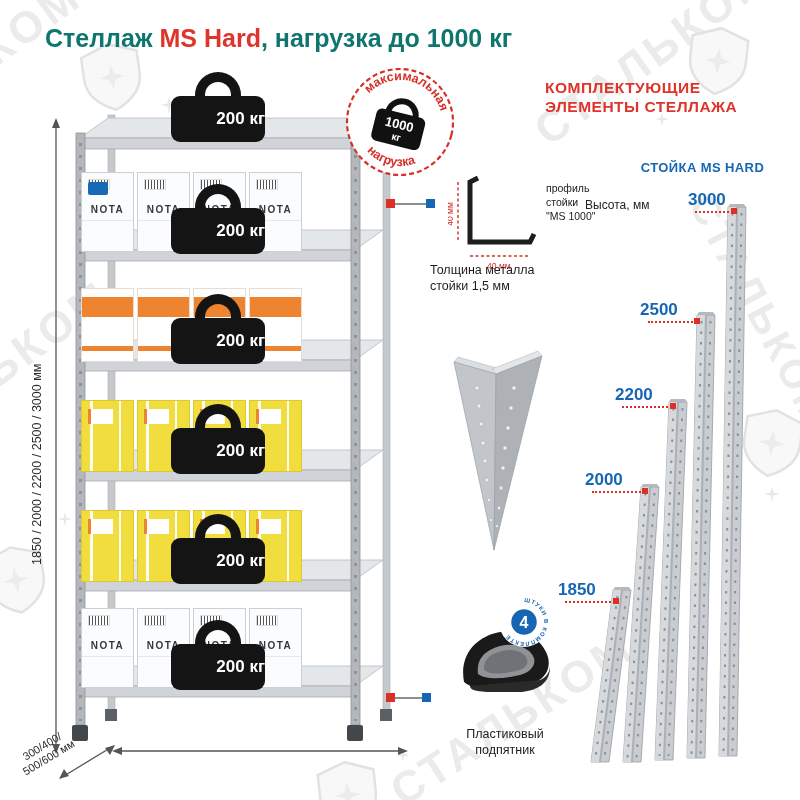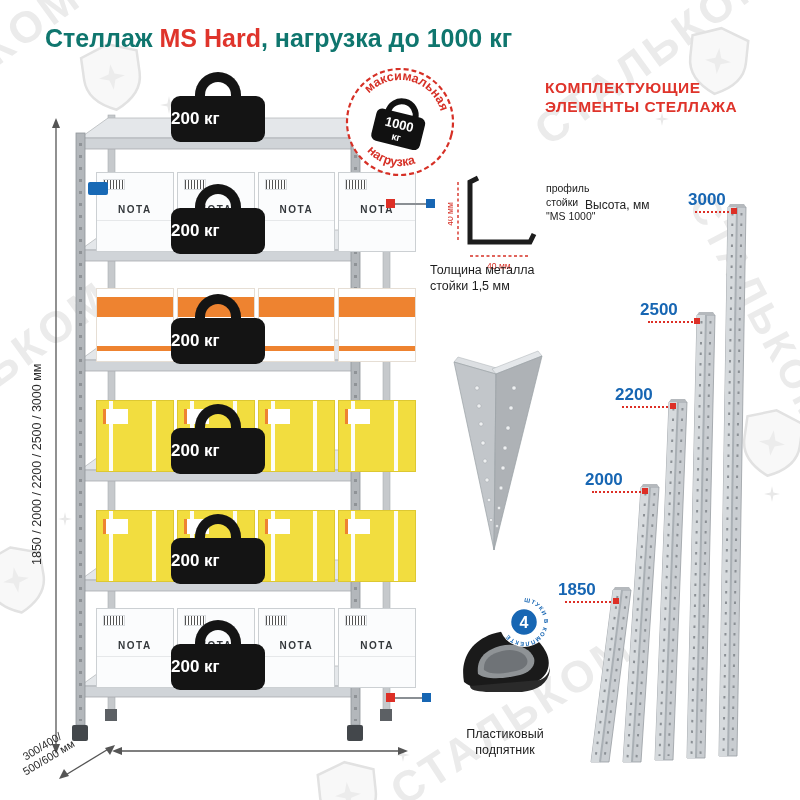--- a/index.html
+++ b/index.html
@@ -12,36 +12,36 @@
   .wm{position:absolute;font-weight:bold;color:#ebebeb;letter-spacing:4px;white-space:nowrap;
       transform-origin:left center;z-index:0;font-size:44px}
   .wm-shield{position:absolute;z-index:0}
   .sparkle{position:absolute;z-index:0}
 
   
   .title{position:absolute;left:45px;top:24px;font-size:25px;font-weight:bold;z-index:3;white-space:nowrap}
   .t-blue{color:#0f766e}.t-red{color:#df342b}
 
   
-  .row{position:absolute;left:96px;width:320px;display:flex;gap:3px;z-index:2}
+  .row{position:absolute;left:81px;width:221px;display:flex;gap:3px;z-index:2}
   .nota{flex:1;background:#fbfcfd;border:1px solid #ccd0d3;position:relative}
   .nota .bc{position:absolute;top:6px;left:6px;width:22px;height:11px;
             background:repeating-linear-gradient(90deg,#555 0 1px,#fff 1px 3px);border:1px solid #dadde0}
   .nota .lbl{position:absolute;top:40%;width:100%;text-align:center;font-weight:bold;font-size:10px;
              letter-spacing:1.5px;color:#34383c}
   .nota::after{content:"";position:absolute;left:0;right:0;top:60%;border-top:1px solid #e6e8ea}
   .obox{flex:1;background:#fff;border:1px solid #e6ded4;position:relative;overflow:hidden}
   .obox::before{content:"";position:absolute;left:0;right:0;top:8px;height:20px;background:#ee8330}
   .obox::after{content:"";position:absolute;left:0;right:0;bottom:10px;height:5px;background:#ee8330}
   .ybox{flex:1;background:#f2dd3f;border:1px solid #ddc832;position:relative;
         background-image:linear-gradient(90deg,transparent 0 16%,#fdfdf8 16% 21%,transparent 21% 72%,#fdfdf8 72% 77%,transparent 77%)}
   .ybox::before{content:"";position:absolute;top:8px;left:6px;width:22px;height:15px;background:#fff;border-left:3px solid #ee8330}
 
   
-  .weight{position:absolute;left:171px;width:94px;text-align:left;z-index:5}
+  .weight{position:absolute;left:171px;width:94px;text-align:right;z-index:5}
   .weight .handle{width:46px;height:24px;margin:0 auto;border:10px solid #141414;border-bottom:none;
                   border-radius:26px 26px 0 0}
   .weight .body{height:46px;background:#141414;border-radius:9px;color:#fff;font-weight:bold;
                 font-size:17px;line-height:46px}
 
   
   .mline{position:absolute;height:2px;background:#8a8f94;z-index:6}
   .msq-r{position:absolute;width:9px;height:9px;background:#dd2f26;z-index:7}
   .msq-b{position:absolute;width:9px;height:9px;background:#1766b3;z-index:7}
 
@@ -347,20 +347,21 @@
   <svg class="abs" style="left:498px;top:596px;z-index:4" width="52" height="52" viewBox="0 0 52 52">
     <circle cx="26" cy="26" r="25" fill="#ffffff"></circle>
     <path id="badgeCircle" d="M 26,6 A 20,20 0 1 1 25.99,6" fill="none"></path>
     <text font-size="5.8" font-weight="bold" fill="#1766b3" letter-spacing="1"><textPath href="#badgeCircle">ШТУКИ В КОМПЛЕКТЕ</textPath></text>
     <circle cx="26" cy="26" r="13.5" fill="#1766b3" stroke="#ffffff" stroke-width="1.5"></circle>
     <text x="26" y="31.5" text-anchor="middle" font-size="16" font-weight="bold" fill="#ffffff">4</text>
   </svg>
   <div class="foot-caption"><span>Пластиковый</span><br><span>подпятник</span></div>
 
   <div class="comp-heading"><span>КОМПЛЕКТУЮЩИЕ</span><br><span>ЭЛЕМЕНТЫ СТЕЛЛАЖА</span></div>
+  <div class="subheading">СТОЙКА MS HARD</div>
   <div class="height-label">Высота, мм</div>
 
   <svg class="abs" style="left:555px;top:175px;z-index:2" width="245" height="610" viewBox="0 0 245 610">
 
     <g>
       <polygon points="58,415 76,415 54,587 36,587" fill="#c9cdd1" stroke="#989da2" stroke-width="0.8"></polygon>
       <polygon points="58,415 67,415 45,587 36,587" fill="#d6dadd"></polygon>
       <line x1="67" y1="415" x2="45" y2="587" stroke="#aab0b5" stroke-width="2"></line>
       <line x1="62.5" y1="421" x2="40.5" y2="583" stroke="#8b9095" stroke-width="2" stroke-dasharray="2.5 8"></line>
       <line x1="71.5" y1="421" x2="49.5" y2="583" stroke="#8b9095" stroke-width="2" stroke-dasharray="2.5 8"></line>

